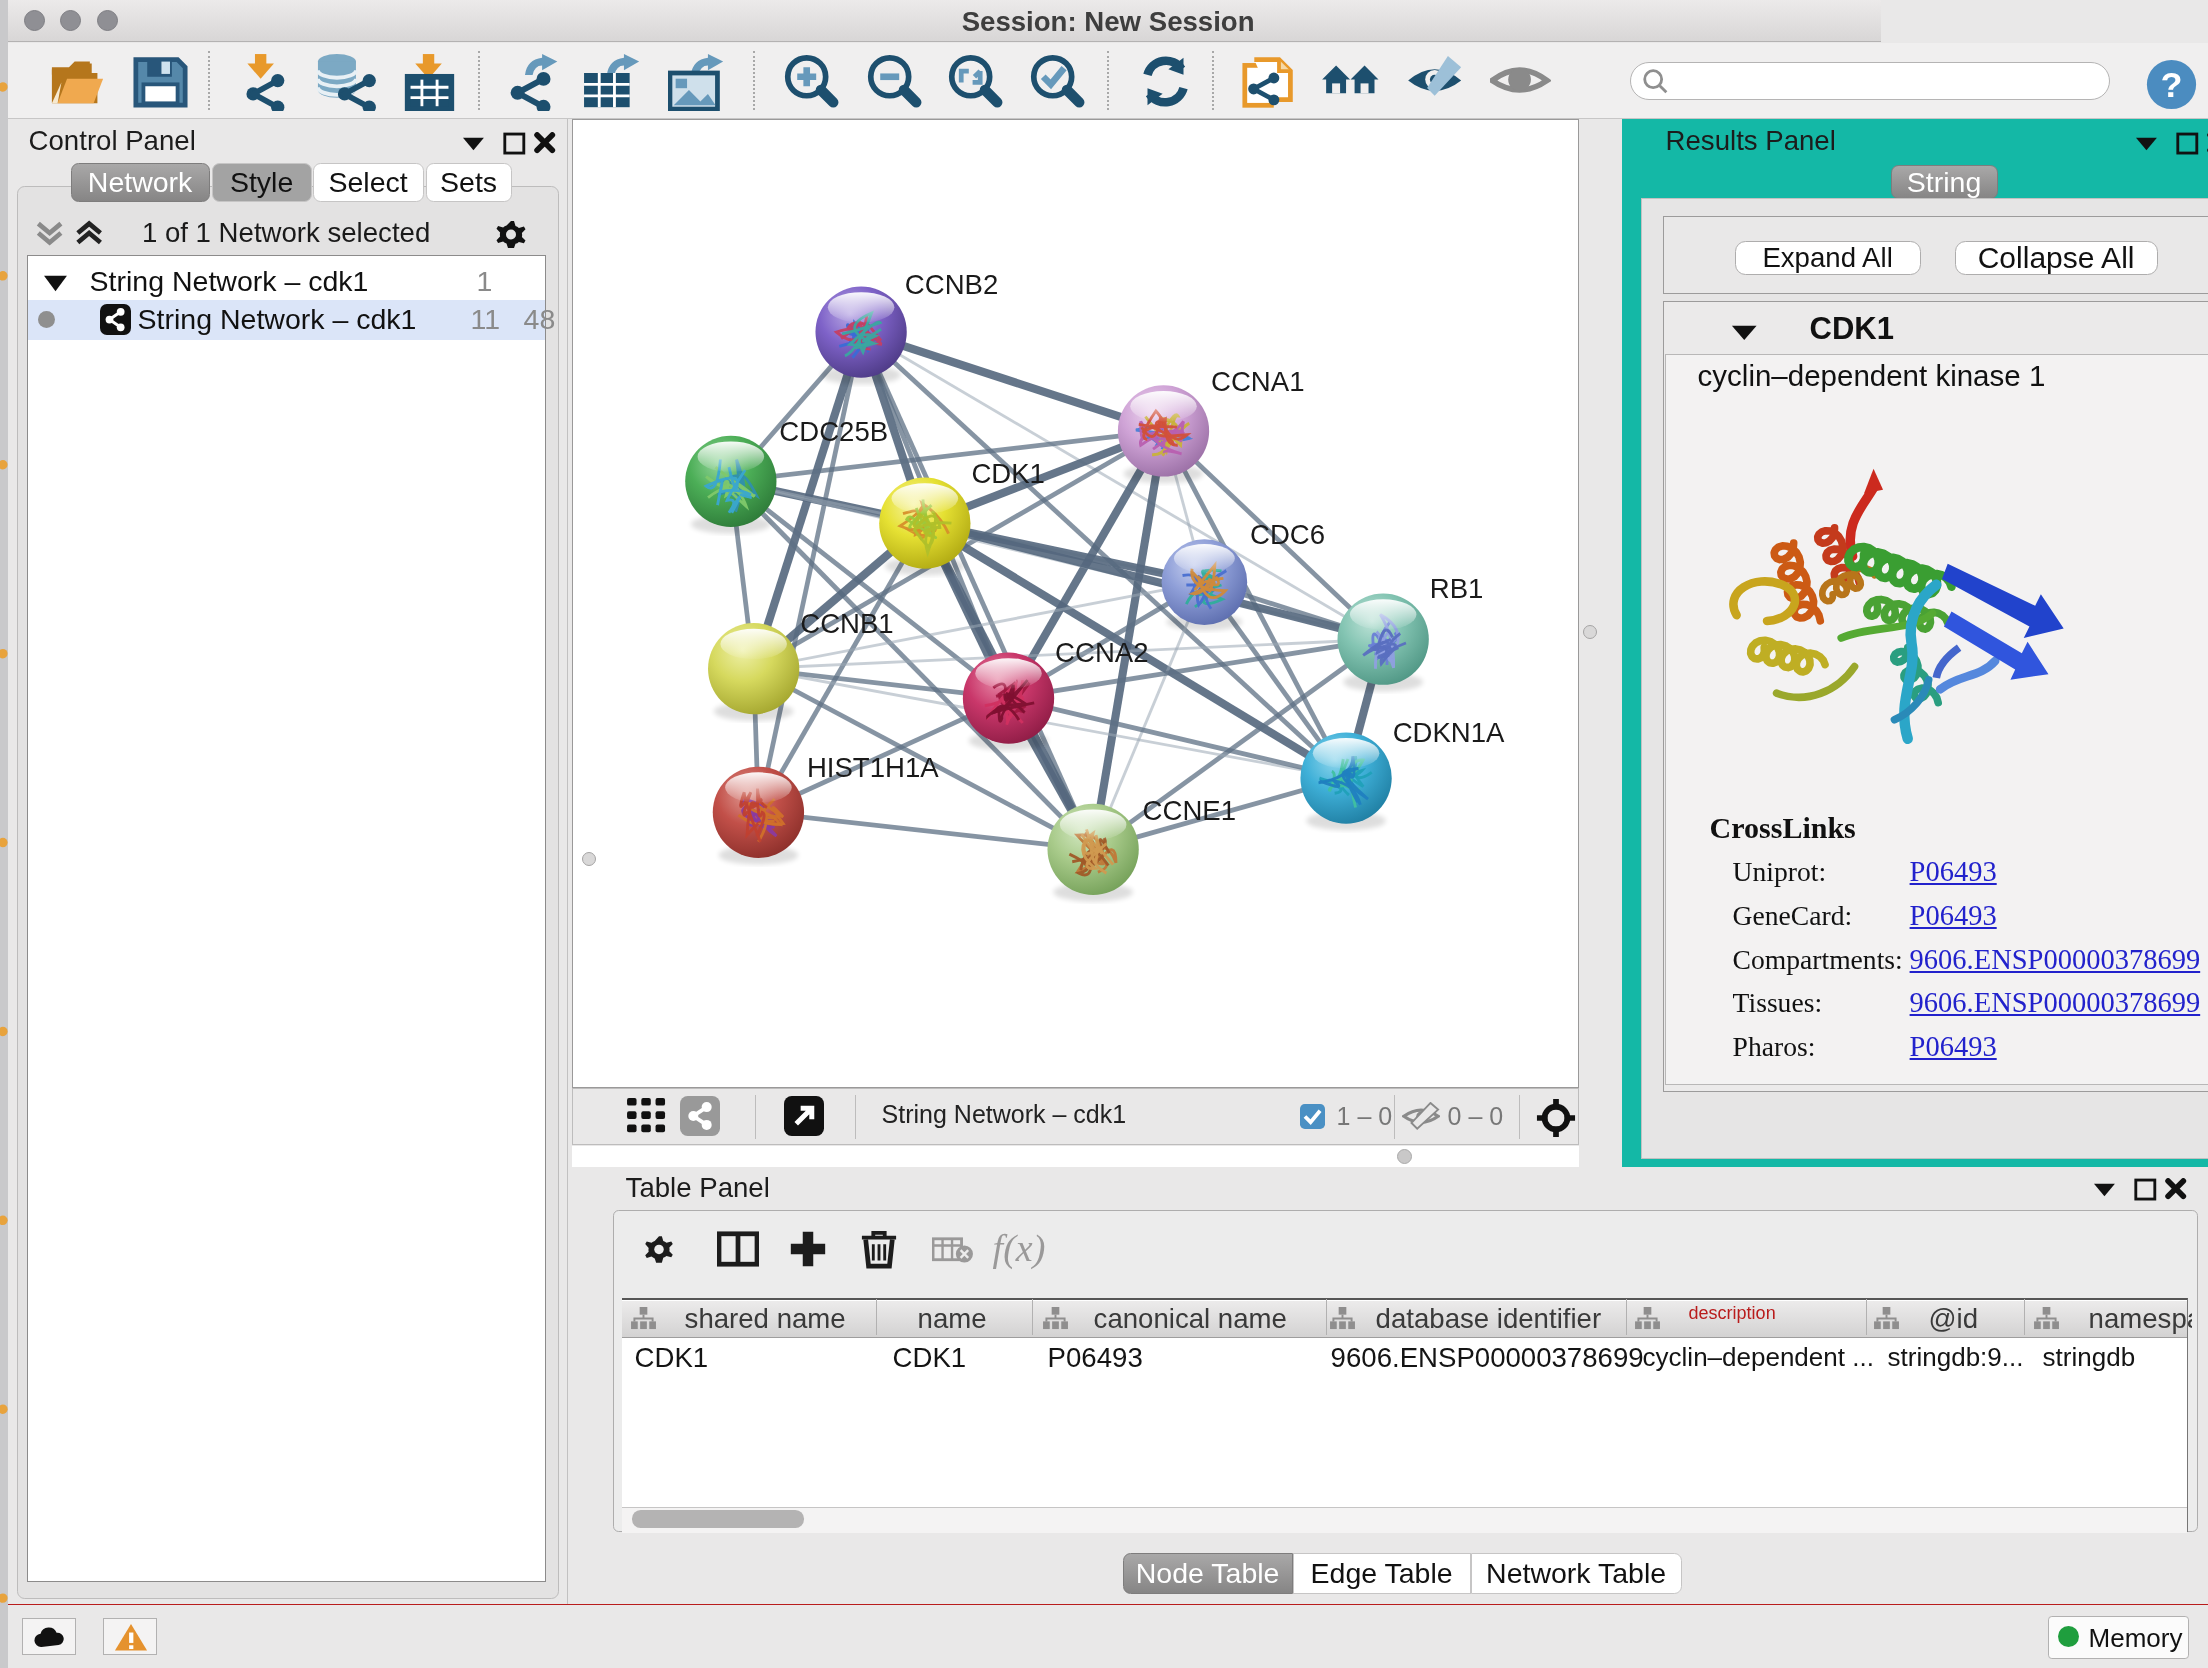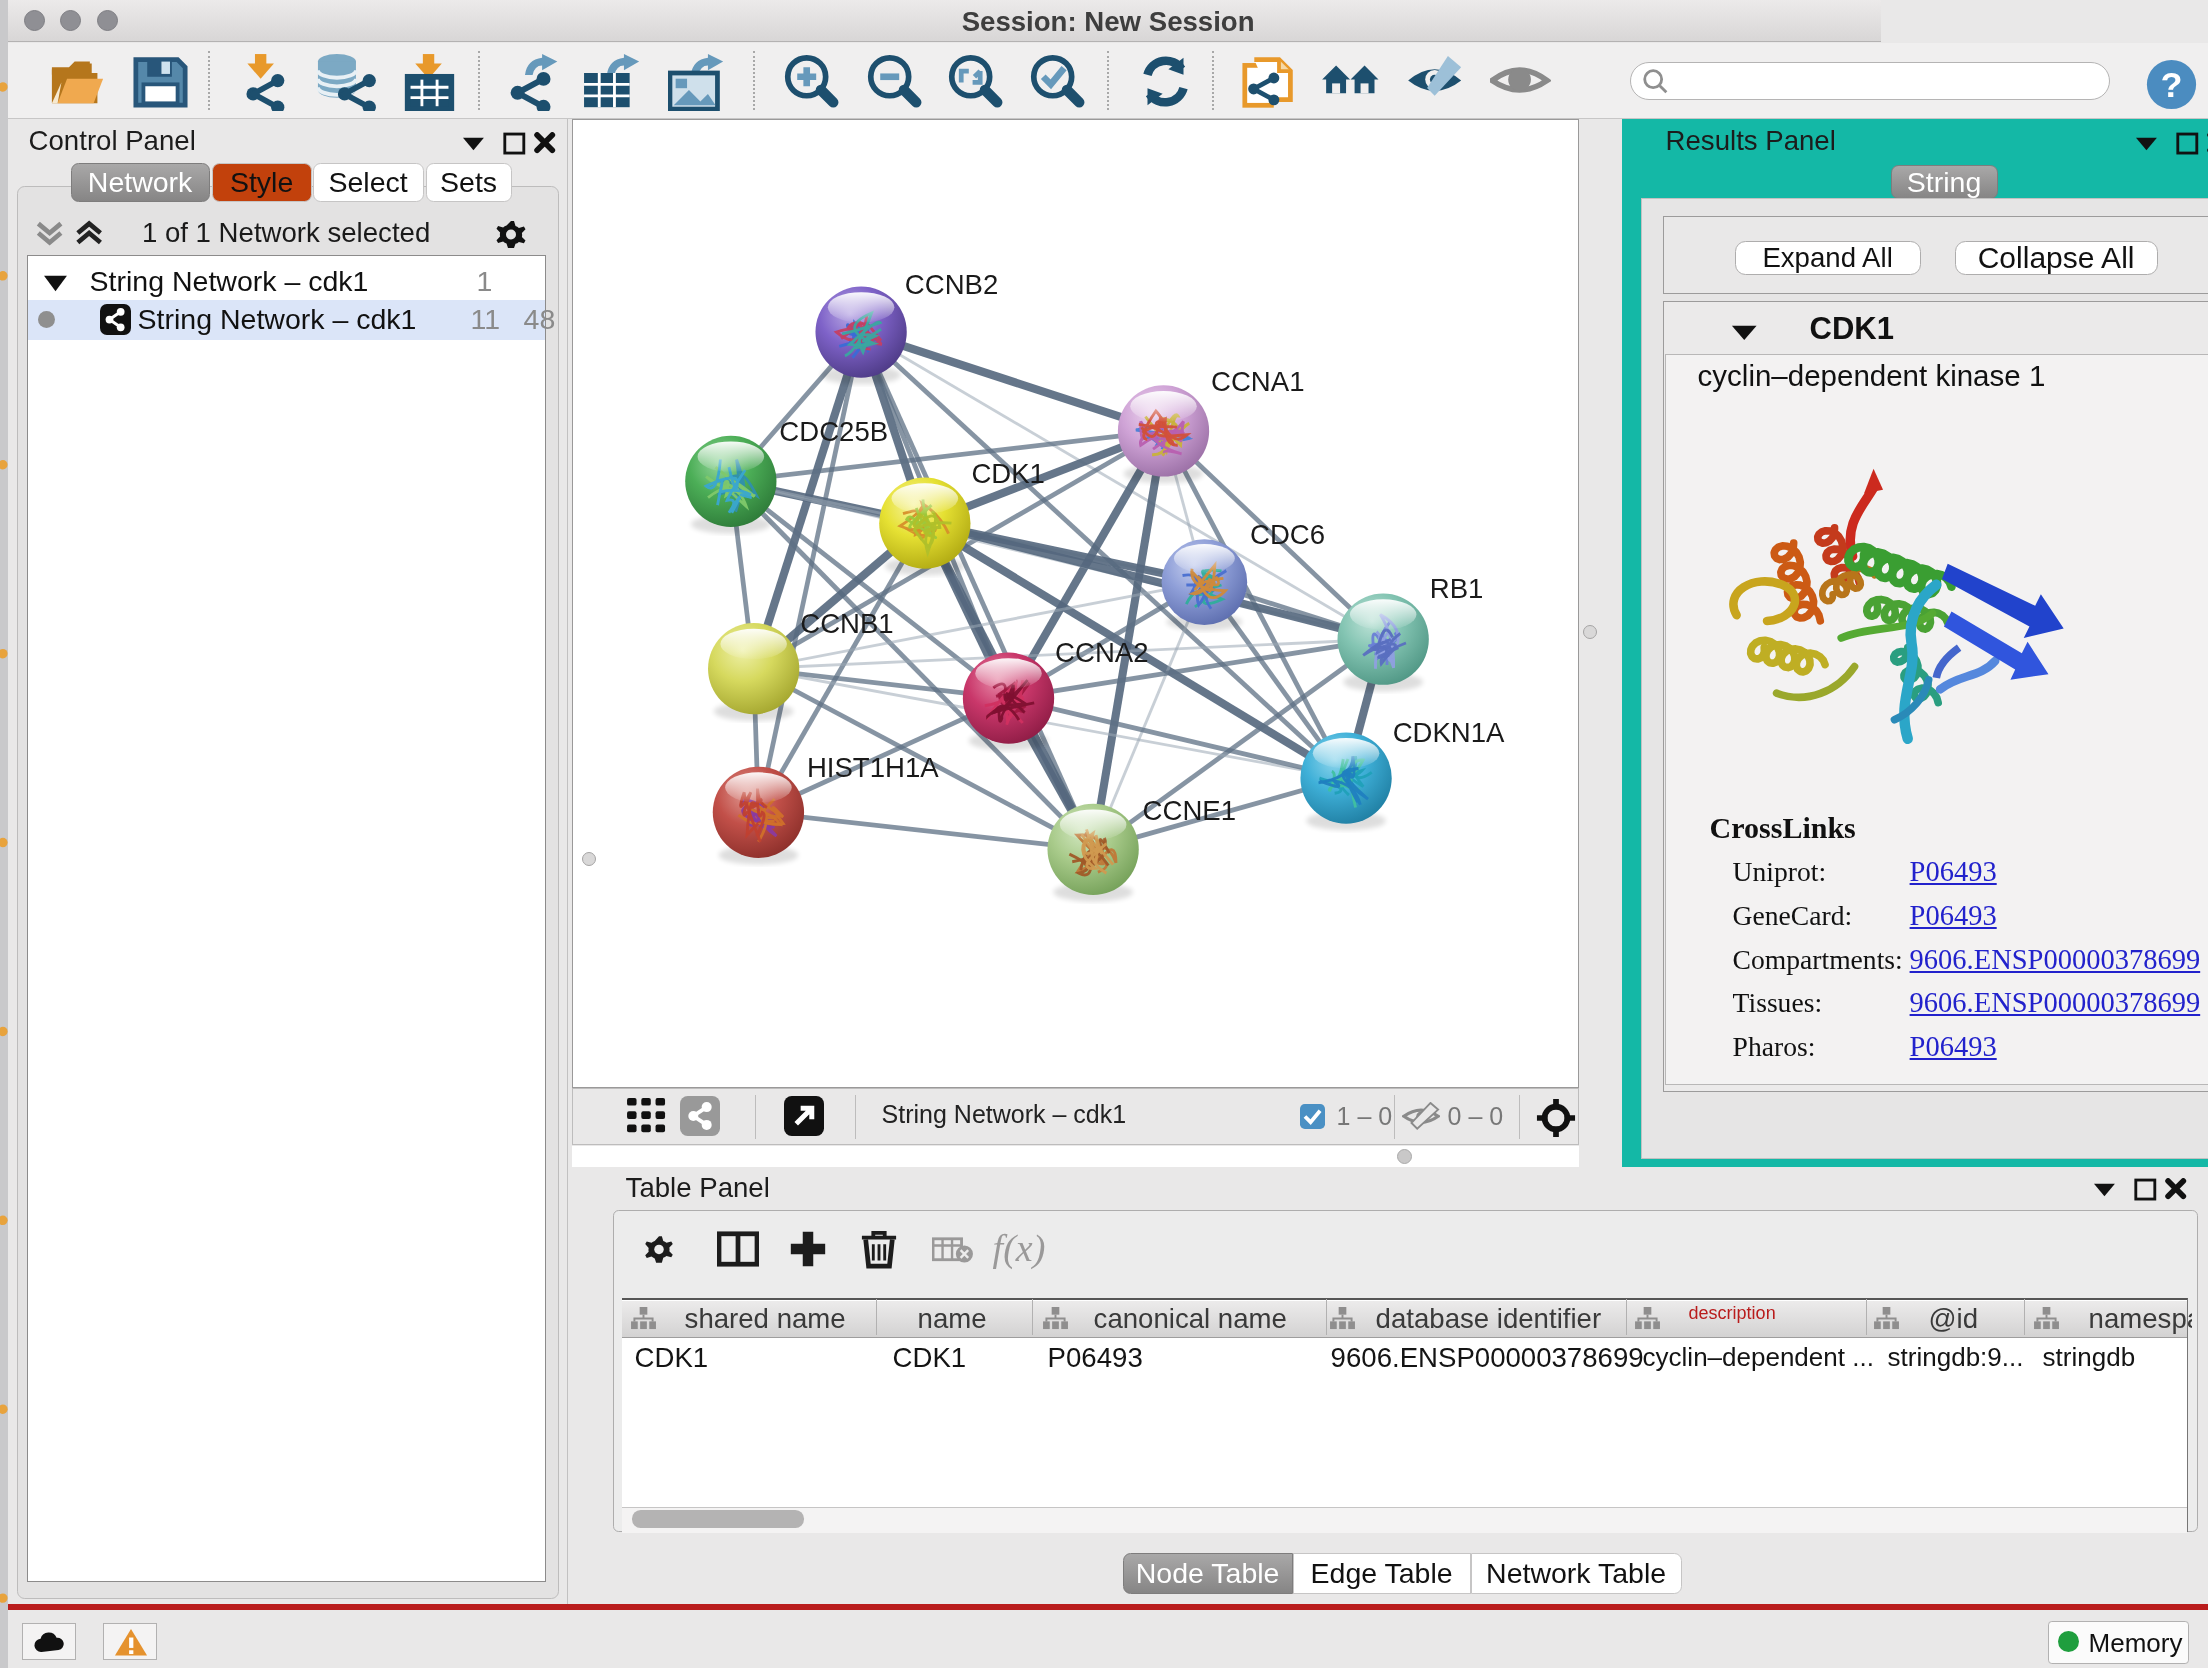--- a/index.html
+++ b/index.html
@@ -196,21 +196,21 @@
 
 <div class="abs" style="left:0;top:119px;width:560px;height:1485px;background:#e9e8e8;border-right:1px solid #c2c1c1;">
  <div class="panel-title abs" style="left:21px;top:5.7px;">Control Panel</div>
  <svg class="abs" style="left:455px;top:13.3px" width="95" height="25" viewBox="0 0 100 26">
    <path d="M0 6 L22 6 L11 19 Z" fill="#111"></path>
    <rect x="44" y="2" width="20" height="20" fill="none" stroke="#111" stroke-width="3"></rect>
    <path d="M78 3 L94 19 M94 3 L78 19" stroke="#111" stroke-width="6" stroke-linecap="round"></path>
  </svg>
  <div class="abs" style="left:9.5px;top:67px;width:542px;height:1413px;background:#e3e2e2;border:1px solid #bdbcbc;border-radius:7.6px;"></div>
  <div class="abs" style="left:63px;top:44px;width:139px;height:39px;background:linear-gradient(#a9a8a8,#868585);border:1px solid #7e7d7d;border-radius:7.6px;color:#fff;font-size:28.5px;text-align:center;line-height:37px;">Network</div>
- <div class="abs" style="left:204px;top:44px;width:100px;height:39px;background:#c2410c;border:1px solid #c6c5c5;border-radius:7.6px;color:#111;font-size:28.5px;text-align:center;line-height:37px;">Style</div>
+ <div class="abs" style="left:204px;top:44px;width:100px;height:39px;background:#a3a3a3;border:1px solid #c6c5c5;border-radius:7.6px;color:#111;font-size:28.5px;text-align:center;line-height:37px;">Style</div>
  <div class="abs" style="left:305px;top:44px;width:111px;height:39px;background:#fff;border:1px solid #c6c5c5;border-radius:7.6px;color:#111;font-size:28.5px;text-align:center;line-height:37px;">Select</div>
  <div class="abs" style="left:418px;top:44px;width:86px;height:39px;background:#fff;border:1px solid #c6c5c5;border-radius:7.6px;color:#111;font-size:28.5px;text-align:center;line-height:37px;">Sets</div>
  <div class="abs" style="left:19px;top:95px;width:519px;height:38px;color:#1a1a1a;font-size:27.6px;text-align:center;line-height:38px;">1 of 1 Network selected</div>
  <svg class="abs" style="left:28.5px;top:99px" width="95" height="32" viewBox="0 0 100 34">
   <g stroke="#8a8a8a" stroke-width="5" fill="none">
           <path d="M2 6 L14 16 L26 6"></path>
           <path d="M2 16 L14 26 L26 16"></path>
         </g>
   <g stroke="#222" stroke-width="5" fill="none">
           <path d="M44 16 L56 6 L68 16"></path>
@@ -711,21 +711,21 @@
       <div class="abs" style="left:759px;top:175px;font-size:27.6px;color:#141414;">9606.ENSP00000378699</div>
       <div class="abs" style="left:1071px;top:175px;font-size:26px;color:#141414;">cyclin–dependent ...</div>
       <div class="abs" style="left:1316px;top:175px;font-size:26px;color:#141414;">stringdb:9...</div>
       <div class="abs" style="left:1471px;top:175px;font-size:26px;color:#141414;">stringdb</div>
  <div class="abs" style="left:50px;top:340px;width:1565px;height:26px;background:#f4f3f3;border-top:1px solid #c6c5c5;"></div>
  <div class="abs" style="left:60px;top:343px;width:172px;height:18px;background:#b4b3b3;border-radius:8.6px;"></div>
  <div class="abs" style="left:551px;top:386px;width:170px;height:41px;background:linear-gradient(#a9a8a8,#868585);border:1px solid #7e7d7d;border-radius:7.6px 0 0 7.6px;color:#fff;font-size:28.5px;text-align:center;line-height:39px;">Node Table</div>
  <div class="abs" style="left:721px;top:386px;width:178px;height:41px;background:#fff;border:1px solid #c6c5c5;color:#111;font-size:28.5px;text-align:center;line-height:39px;">Edge Table</div>
  <div class="abs" style="left:899px;top:386px;width:211px;height:41px;background:#fff;border:1px solid #c6c5c5;border-radius:0 7.6px 7.6px 0;color:#111;font-size:28.5px;text-align:center;line-height:39px;">Network Table</div>
 </div>
-<div class="abs" style="left:0;top:1604px;width:2201px;height:65px;background:#e9e8e8;border-top:6px solid #b91c1c;">
+<div class="abs" style="left:0;top:1604px;width:2201px;height:65px;background:#e9e8e8;border-top:1px solid #b91c1c;">
  <div class="abs" style="left:14.3px;top:13.3px;width:54px;height:37px;background:#f4f3f3;border:1.9px solid #b2b1b1;"></div>
  <svg class="abs" style="left:25px;top:21px" width="34" height="23" viewBox="0 0 36 24">
   <path d="M9 22 a7 7 0 0 1 -1 -14 a9 9 0 0 1 17 -1 a6.5 6.5 0 0 1 2 13 Z" fill="#111"></path>
  </svg>
  <div class="abs" style="left:95px;top:13.3px;width:54px;height:37px;background:#f4f3f3;border:1.9px solid #b2b1b1;"></div>
  <svg class="abs" style="left:106px;top:18px" width="34" height="28.5" viewBox="0 0 36 30">
   <path d="M18 1 L35 29 L1 29 Z" fill="#e5922e"></path>
   <rect x="16" y="10" width="4.5" height="11" fill="#fff"></rect>
         <rect x="16" y="23.5" width="4.5" height="4" fill="#fff"></rect>
  </svg>

